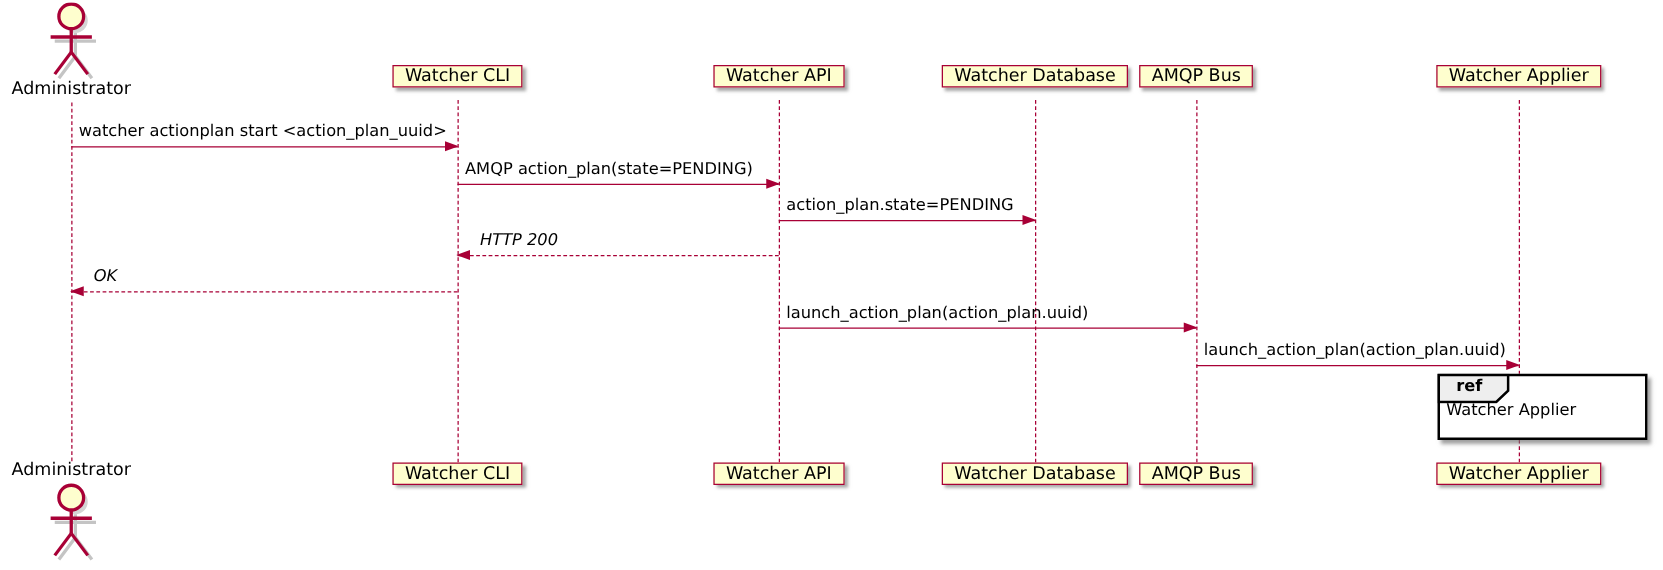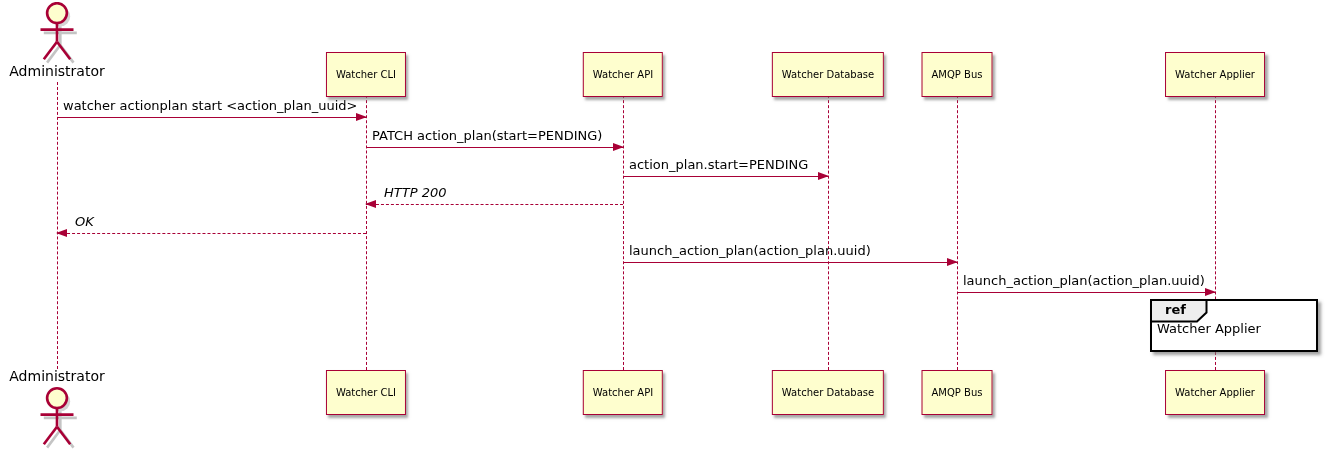--- a/index.html
+++ b/index.html
@@ -7,21 +7,21 @@
     position:relative; width:1330px; height:456px; background:#ffffff;
     font-family:"DejaVu Sans", "Liberation Sans", sans-serif; color:#000;
     overflow:hidden;
   }
   .lifeline {
     position:absolute; width:0; border-left:1px dashed #A80036;
   }
   .participant {
     position:absolute; transform:translateX(-50%);
     background:#FEFECE; border:1.6px solid #A80036;
-    padding:16px 9px; font-size:10px; white-space:nowrap;
+    padding:0 9px; font-size:14px; white-space:nowrap;
     box-shadow:2.5px 2.5px 2.5px rgba(120,120,120,0.65);
     z-index:3;
   }
   .actor-label {
     position:absolute; transform:translateX(-50%);
     font-size:14px; white-space:nowrap; z-index:3;
   }
   .actor-figure { position:absolute; z-index:3; }
   .message { position:absolute; height:0; z-index:2; }
   .msg-line { position:absolute; left:0; right:0; top:0; }
@@ -95,27 +95,27 @@
   <div class="participant" style="left:957px;  top:52px;">AMQP Bus</div>
   <div class="participant" style="left:1215px; top:52px;">Watcher Applier</div>
 
   <div class="message" style="left:57px; top:117px; width:309px;">
     <div class="msg-label">watcher actionplan start &lt;action_plan_uuid&gt;</div>
     <div class="msg-line solid"></div>
     <div class="arrowhead right"></div>
   </div>
 
   <div class="message" style="left:366px; top:147px; width:257px;">
-    <div class="msg-label">PATCH action_plan(start=PENDING)</div>
+    <div class="msg-label">AMQP action_plan(state=PENDING)</div>
     <div class="msg-line solid"></div>
     <div class="arrowhead right"></div>
   </div>
 
   <div class="message" style="left:623px; top:176px; width:205px;">
-    <div class="msg-label">action_plan.start=PENDING</div>
+    <div class="msg-label">action_plan.state=PENDING</div>
     <div class="msg-line solid"></div>
     <div class="arrowhead right"></div>
   </div>
 
   <div class="message ret" style="left:366px; top:204px; width:257px;">
     <div class="msg-label">HTTP 200</div>
     <div class="msg-line dashed"></div>
     <div class="arrowhead left"></div>
   </div>
 

